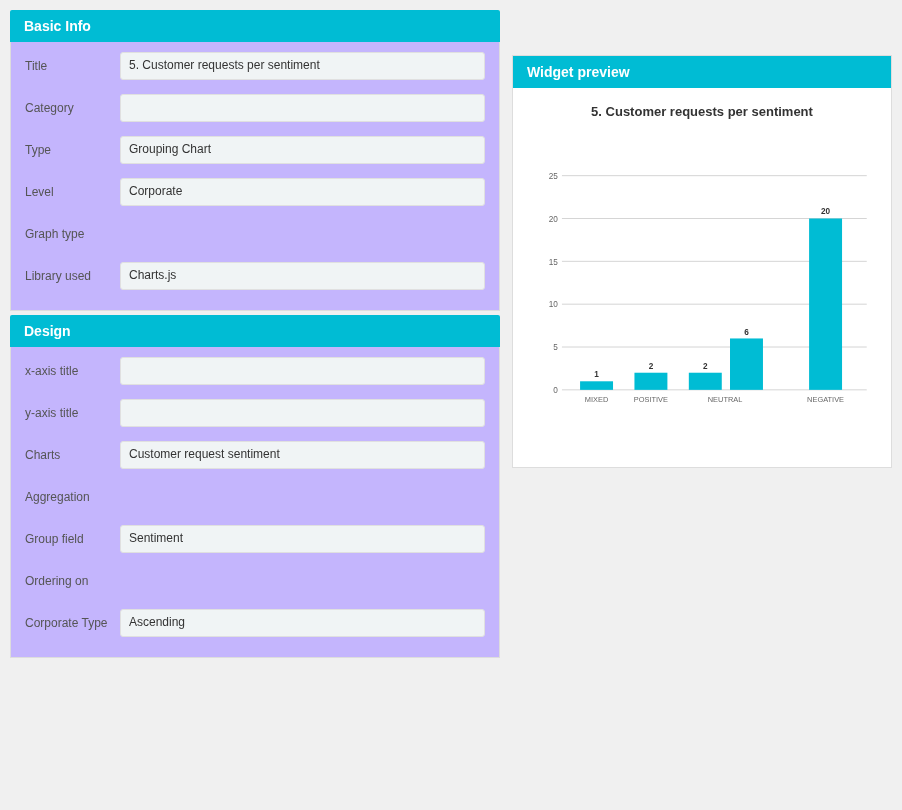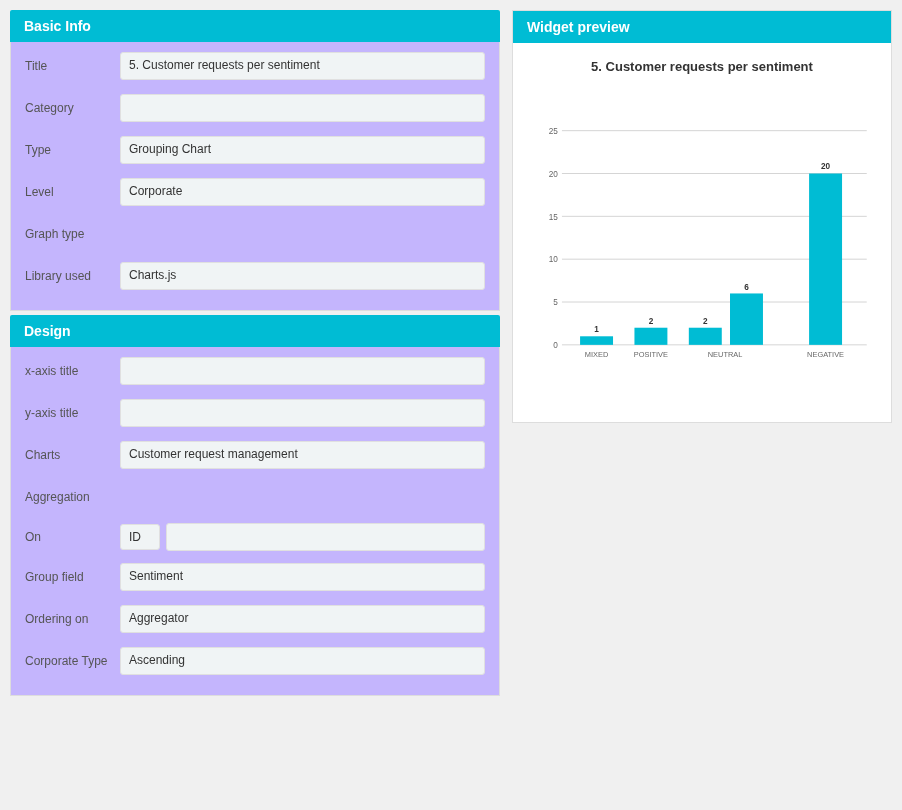--- a/index.html
+++ b/index.html
@@ -15,20 +15,21 @@
       padding: 10px;
       width: 902px;
       min-height: 810px;
     }
     .left-panel {
       width: 490px;
       flex-shrink: 0;
     }
     .right-panel {
       flex: 1;
+      margin-top: 45px;
     }
     .section-header {
       background: #00bcd4;
       color: white;
       font-weight: bold;
       font-size: 14px;
       padding: 8px 14px;
       border-radius: 2px 2px 0 0;
     }
     .section-body {
@@ -177,41 +178,35 @@
           <div class="field-value empty"></div>
         </div>
 
         <div class="field-row">
           <div class="field-label">y-axis title</div>
           <div class="field-value empty"></div>
         </div>
 
         <div class="field-row">
           <div class="field-label">Charts</div>
-          <div class="field-value">Customer request management</div>
+          <div class="field-value">Customer request sentiment</div>
         </div>
 
         <div class="field-row">
           <div class="field-label">Aggregation</div>
         </div>
 
-        <div class="on-row">
-          <div class="on-label">On</div>
-          <div class="on-tag">ID</div>
-          <div class="on-input"></div>
-        </div>
 
         <div class="field-row">
           <div class="field-label">Group field</div>
           <div class="field-value">Sentiment</div>
         </div>
 
         <div class="field-row">
           <div class="field-label">Ordering on</div>
-          <div class="field-value">Aggregator</div>
         </div>
 
         <div class="field-row">
           <div class="field-label">Corporate Type</div>
           <div class="field-value">Ascending</div>
         </div>
       </div>
     </div>
   </div>
 

